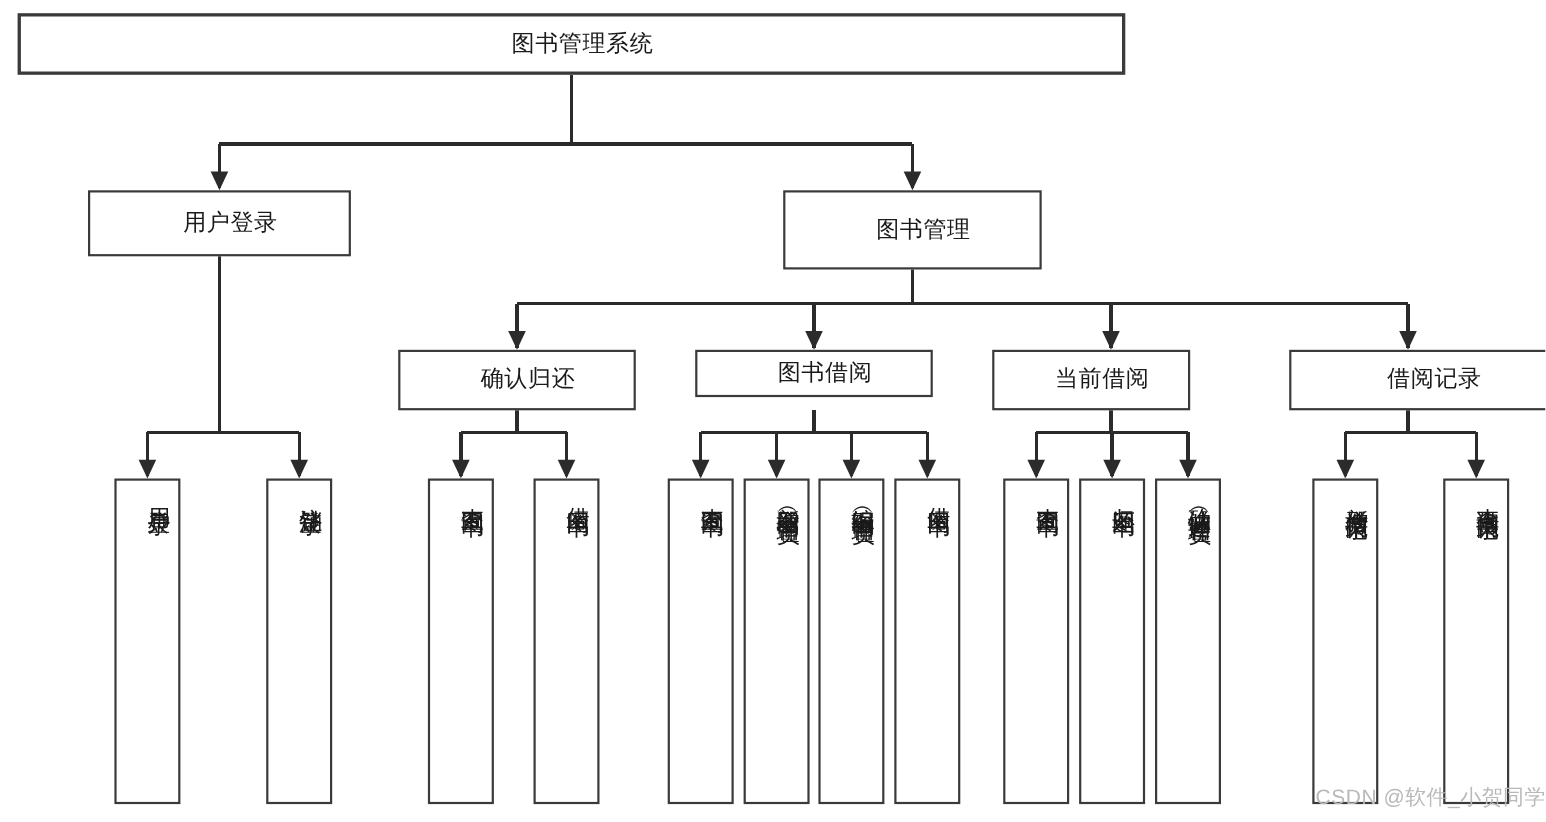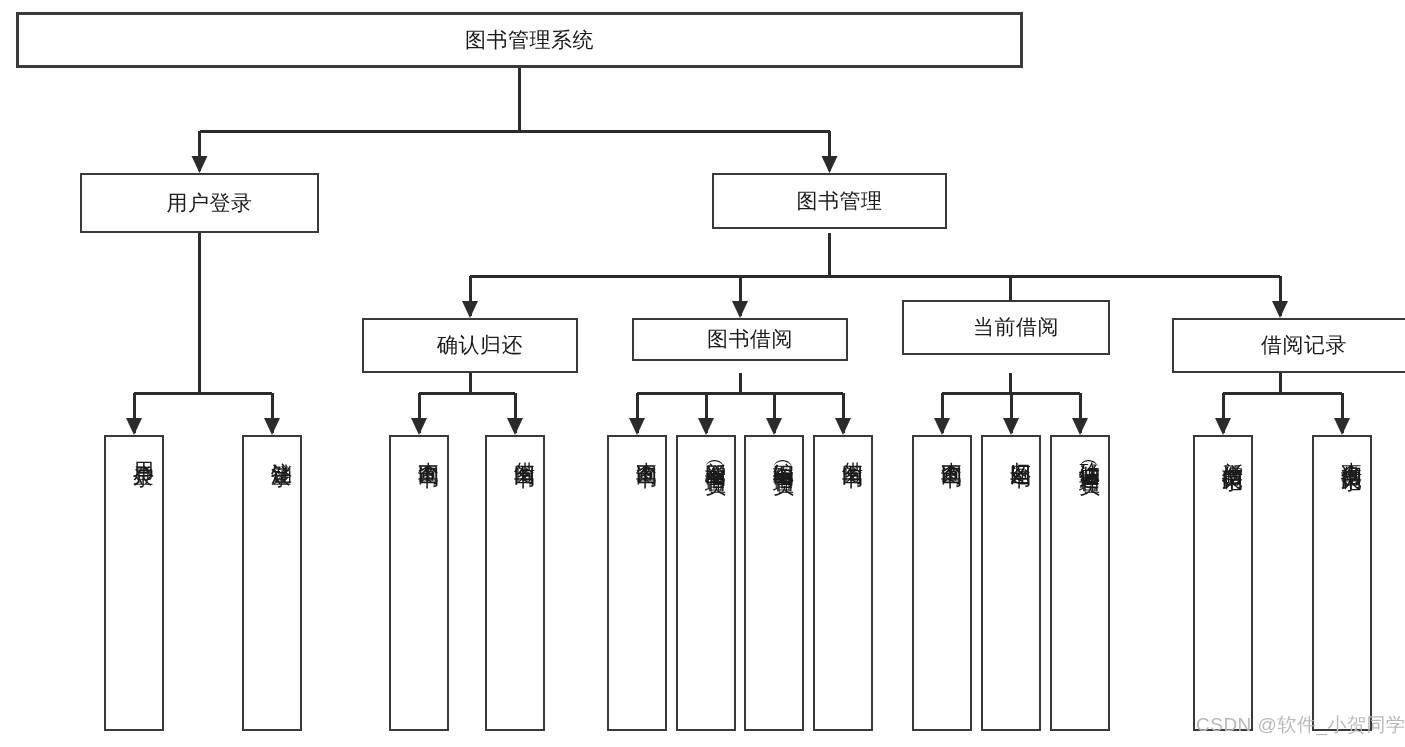--- a/index.html
+++ b/index.html
@@ -125,30 +125,30 @@
       <line x1="1342" y1="393" x2="1342" y2="433" stroke="#2b2b2b" stroke-width="3" shape-rendering="crispEdges"></line>
       <polygon points="1334,418 1350,418 1342,435" fill="#2b2b2b"></polygon>
     </svg>
   <div id="nodes">
       <div class="node root" style="left: 16px; top: 12px; width: 1007px; height: 56px; border-color: rgb(58, 58, 58);">
         <span class="node-label">图书管理系统</span>
       </div>
       <div class="node" style="left: 80px; top: 173px; width: 239px; height: 60px; border-color: rgb(58, 58, 58);">
         <span class="node-label">用户登录</span>
       </div>
-      <div class="node" style="left: 712px; top: 173px; width: 235px; height: 56px; border-color: rgb(58, 58, 58);">
+      <div class="node" style="left: 712px; top: 173px; width: 235px; height: 72px; border-color: rgb(58, 58, 58);">
         <span class="node-label">图书管理</span>
       </div>
       <div class="node" style="left: 362px; top: 318px; width: 216px; height: 55px; border-color: rgb(58, 58, 58);">
         <span class="node-label">确认归还</span>
       </div>
       <div class="node" style="left: 632px; top: 318px; width: 216px; height: 43px; border-color: rgb(58, 58, 58);">
         <span class="node-label">图书借阅</span>
       </div>
-      <div class="node" style="left: 902px; top: 300px; width: 208px; height: 55px; border-color: rgb(58, 58, 58);">
+      <div class="node" style="left: 902px; top: 318px; width: 180px; height: 55px; border-color: rgb(58, 58, 58);">
         <span class="node-label">当前借阅</span>
       </div>
       <div class="node" style="left: 1172px; top: 318px; width: 244px; height: 55px; border-color: rgb(58, 58, 58);">
         <span class="node-label">借阅记录</span>
       </div>
       <div class="node leaf" style="left: 104px; top: 435px; width: 60px; height: 296px; border-color: rgb(58, 58, 58);">
         <span class="node-label">用户登录</span>
       </div>
       <div class="node leaf" style="left: 242px; top: 435px; width: 60px; height: 296px; border-color: rgb(58, 58, 58);">
         <span class="node-label">注销登录</span>

